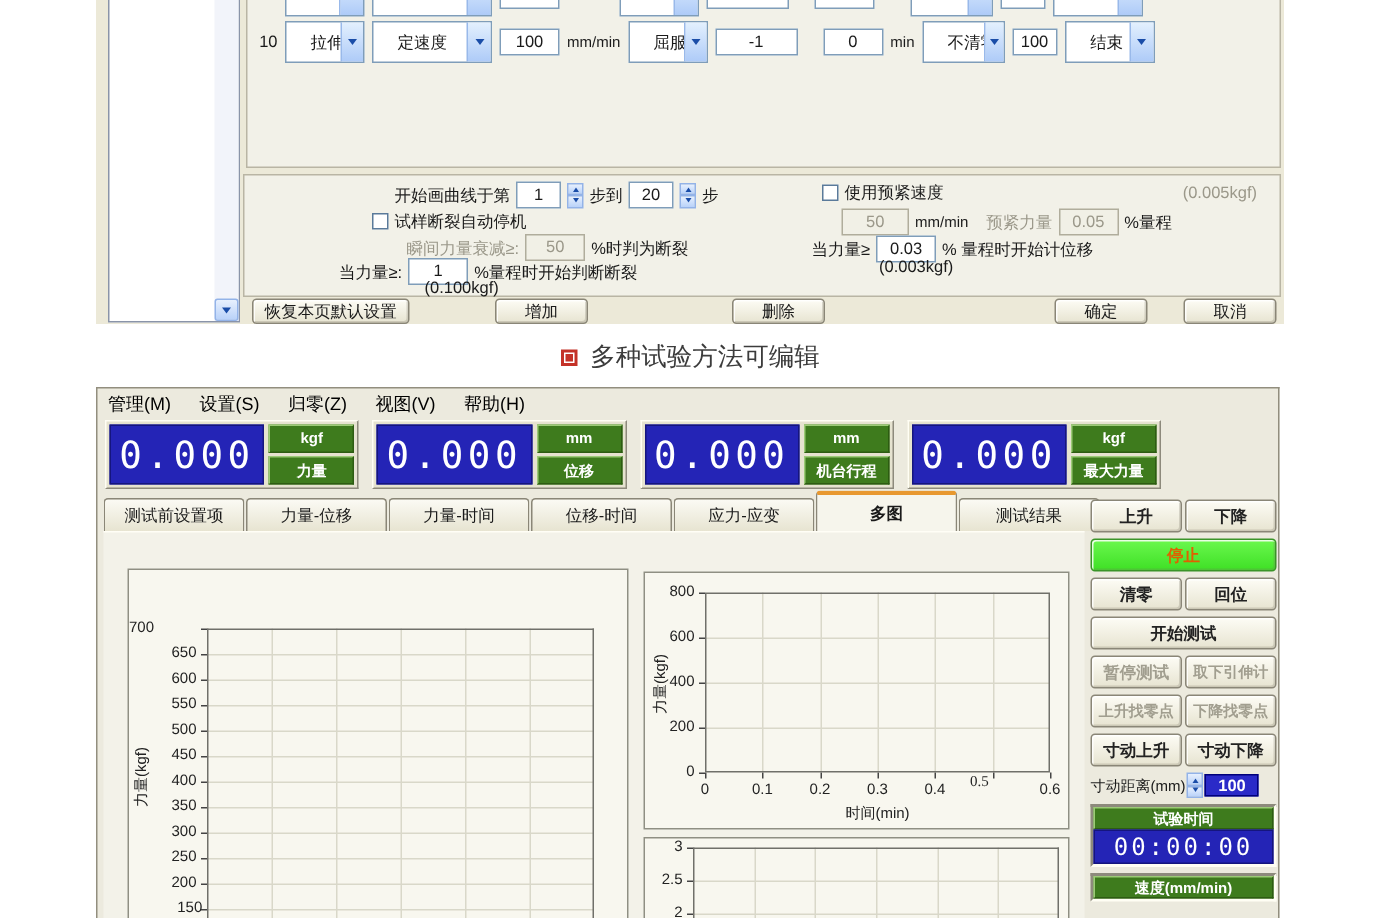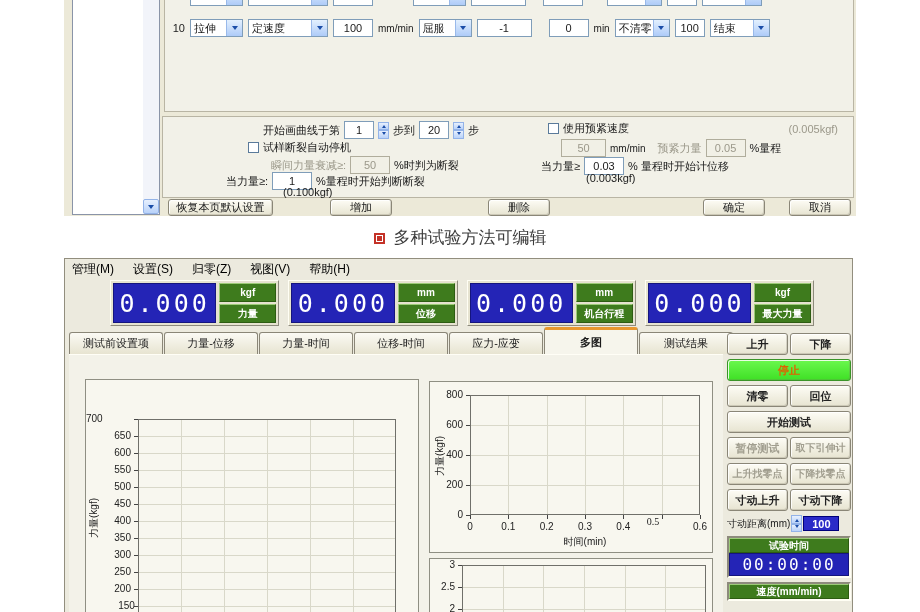--- a/index.html
+++ b/index.html
@@ -11,22 +11,22 @@
            border:1px solid #8a94a8;box-sizing:border-box;}
   .vscroll{position:absolute;right:0;top:0;width:16px;height:100%;background:#f2f4fa;}
   .scroll-btn{position:absolute;right:0;bottom:0;width:16px;height:15px;background:linear-gradient(#e7f0fe,#b9d2f9);
            border:1px solid #93b3e8;border-radius:2px;box-sizing:border-box;display:flex;align-items:center;justify-content:center;}
   .tri-down{width:0;height:0;border:3px solid transparent;border-top:4px solid #1a4da8;margin-top:3px;}
   .tri-up{width:0;height:0;border:3px solid transparent;border-bottom:4px solid #1a4da8;margin-bottom:1px;}
   .rows-panel{position:absolute;left:100px;top:0;width:690px;height:112px;background:#f2f1e8;
            border:1px solid #b9b5a4;border-top:none;box-sizing:border-box;overflow:hidden;}
   .step-row{position:absolute;left:6px;display:flex;align-items:center;gap:5px;height:20px;white-space:nowrap;}
   .idx{width:14px;text-align:right;}
-  .combo{height:18px;background:#fff;border:1px solid #7f9db9;display:flex;align-items:center;
-         padding-left:3px;box-sizing:border-box;}
+  .combo{height:28px;background:#fff;border:1px solid #7f9db9;display:flex;align-items:center;
+         padding-left:16px;box-sizing:border-box;}
   .combo .ctext{overflow:hidden;}
   .carrow{margin-left:auto;width:15px;height:100%;background:linear-gradient(#e3f0fe,#aecbf8);
          border-left:1px solid #99b9ea;display:flex;align-items:center;justify-content:center;}
   .tinput{height:18px;border:1px solid #7f9db9;background:#fff;text-align:center;box-sizing:border-box;
          display:flex;align-items:center;justify-content:center;}
   .tinput.dis{background:#f1f0e6;border-color:#b0ad9c;color:#9b988a;}
   .w30{width:30px}.w40{width:40px}.w45{width:45px}.w53{width:53px}.w55{width:55px}.w60{width:60px}.w80{width:80px}
   .gray{color:#9b988a;}
   .settings-box{position:absolute;left:98px;top:116px;width:692px;height:82px;background:#f2f1e8;
          border:1px solid #b9b5a4;box-sizing:border-box;}
@@ -44,21 +44,21 @@
   
   .caption{position:absolute;left:0;top:226px;width:920px;text-align:center;font-size:17px;color:#3c3c3c;}
   .bullet{display:inline-block;width:11px;height:11px;border:2px solid #c43228;background:#fff;
         vertical-align:-1px;margin-right:9px;position:relative;box-sizing:border-box;}
   .bullet i{position:absolute;left:1px;top:1px;width:5px;height:5px;background:#c43228;}
   
   .main{position:absolute;left:64px;top:258px;width:789px;height:354px;background:#eceade;
         border:1px solid #928e7e;border-bottom:none;box-sizing:border-box;overflow:hidden;}
   .menubar{position:absolute;left:4px;top:2px;height:16px;display:flex;gap:13px;font-size:12px;color:#000;align-items:center;}
   .menu-item{padding:1px 3px;}
-  .displays{position:absolute;left:5px;top:21px;width:704px;display:flex;gap:9px;margin-left:40px;}
+  .displays{position:absolute;left:5px;top:21px;width:704px;display:flex;gap:9px;}
   .dgroup{flex:1;height:46px;background:#e6e3d0;border:1px solid;border-color:#fffef4 #8d8a7c #8d8a7c #fffef4;
         display:flex;gap:3px;padding:2px;box-sizing:border-box;}
   .lcd{flex:1;background:#2424b6;border:1px solid #15157e;color:#fff;display:flex;align-items:center;justify-content:center;
         font-family:"DejaVu Sans Mono",monospace;font-size:25px;letter-spacing:3px;}
   .dlabels{width:57px;display:flex;flex-direction:column;gap:2px;}
   .gbox{flex:1;background:#3e7b1d;border:1px solid;border-color:#9ccb77 #2d5c12 #2d5c12 #9ccb77;color:#fff;
         font-size:10px;font-weight:bold;display:flex;align-items:center;justify-content:center;}
   .tabs{position:absolute;left:4px;top:74px;height:21px;display:flex;align-items:flex-end;}
   .tab{width:92px;height:21px;margin-right:1px;background:linear-gradient(#fbfaf4,#e7e4d1);
         border:1px solid #8a8677;border-bottom:none;border-radius:3px 3px 0 0;

